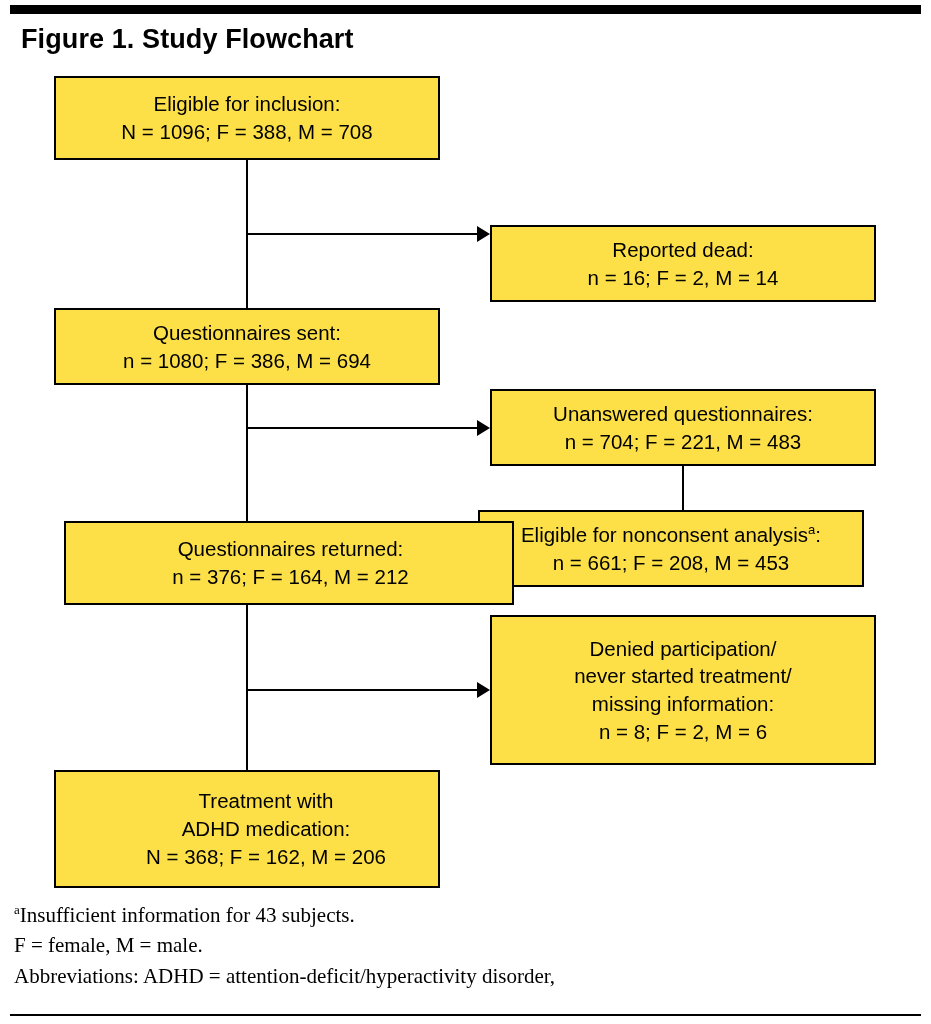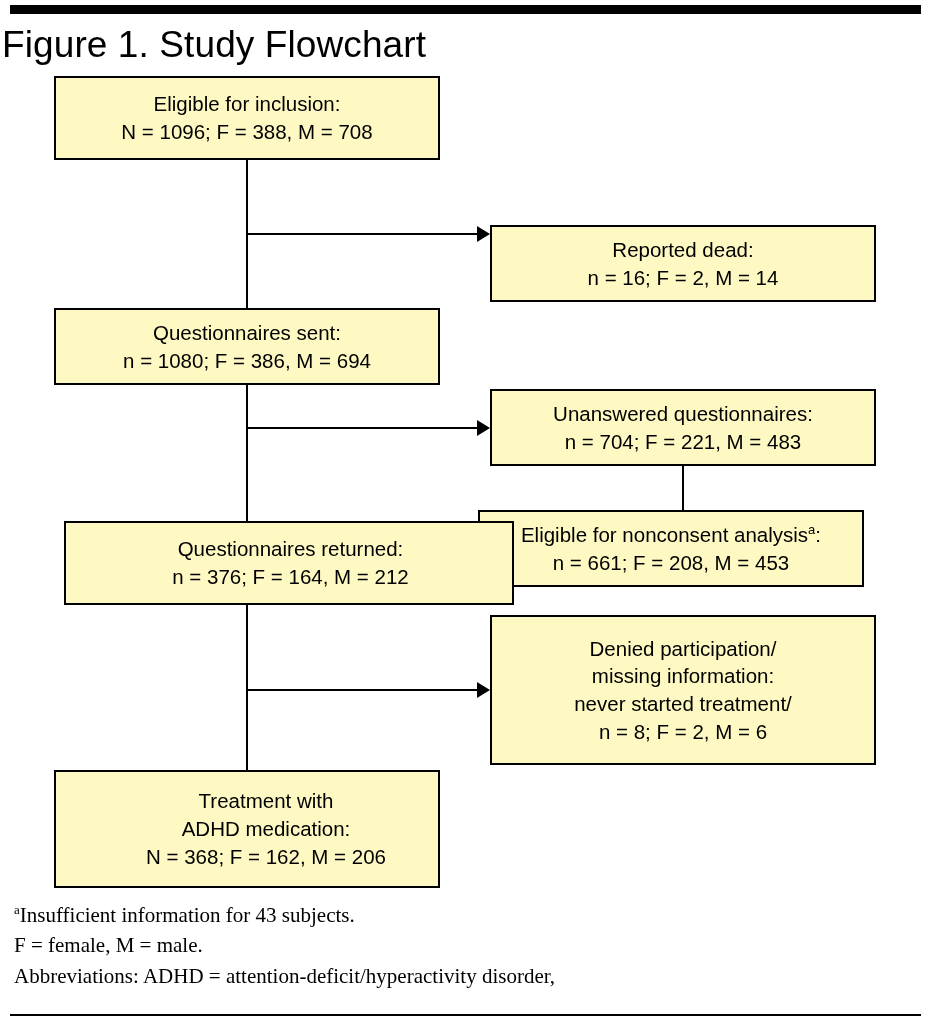--- a/index.html
+++ b/index.html
@@ -32,38 +32,38 @@
   .rule-bottom {
     position: absolute;
     left: 10px;
     top: 1014px;
     width: 911px;
     height: 2px;
     background: #000000;
   }
   .fig-title {
     position: absolute;
-    left: 2px;
+    left: 21px;
     top: 24px;
-    font-size: 37px;
-    font-weight: normal;
+    font-size: 27px;
+    font-weight: bold;
     letter-spacing: 0.1px;
     white-space: nowrap;
   }
   .flow {
     position: absolute;
     left: 0;
     top: 0;
     width: 931px;
     height: 1024px;
   }
   .node {
     position: absolute;
     box-sizing: border-box;
-    background: #fef9c3;
+    background: #fde047;
     border: 2px solid #000000;
     display: flex;
     flex-direction: column;
     align-items: center;
     justify-content: center;
     text-align: center;
     font-size: 20.5px;
     line-height: 1.35;
     padding: 4px 6px;
   }
@@ -142,22 +142,22 @@
       <span class="line">n = 661; F = 208, M = 453</span>
     </div>
 
     <div class="node" style="left:64px; top:521px; width:450px; height:84px;padding-left:9px;">
       <span class="line">Questionnaires returned:</span>
       <span class="line">n = 376; F = 164, M = 212</span>
     </div>
 
     <div class="node" style="left:490px; top:615px; width:386px; height:150px;">
       <span class="line">Denied participation/</span>
+      <span class="line">never started treatment/</span>
       <span class="line">missing information:</span>
-      <span class="line">never started treatment/</span>
       <span class="line">n = 8; F = 2, M = 6</span>
     </div>
 
     <div class="node" style="left:54px; top:770px; width:386px; height:118px;padding-left:44px;">
       <span class="line">Treatment with</span>
       <span class="line">ADHD medication:</span>
       <span class="line">N = 368; F = 162, M = 206</span>
     </div>
 
     <div class="connector v-line" style="left:246px; top:160px; height:148px;"></div>

